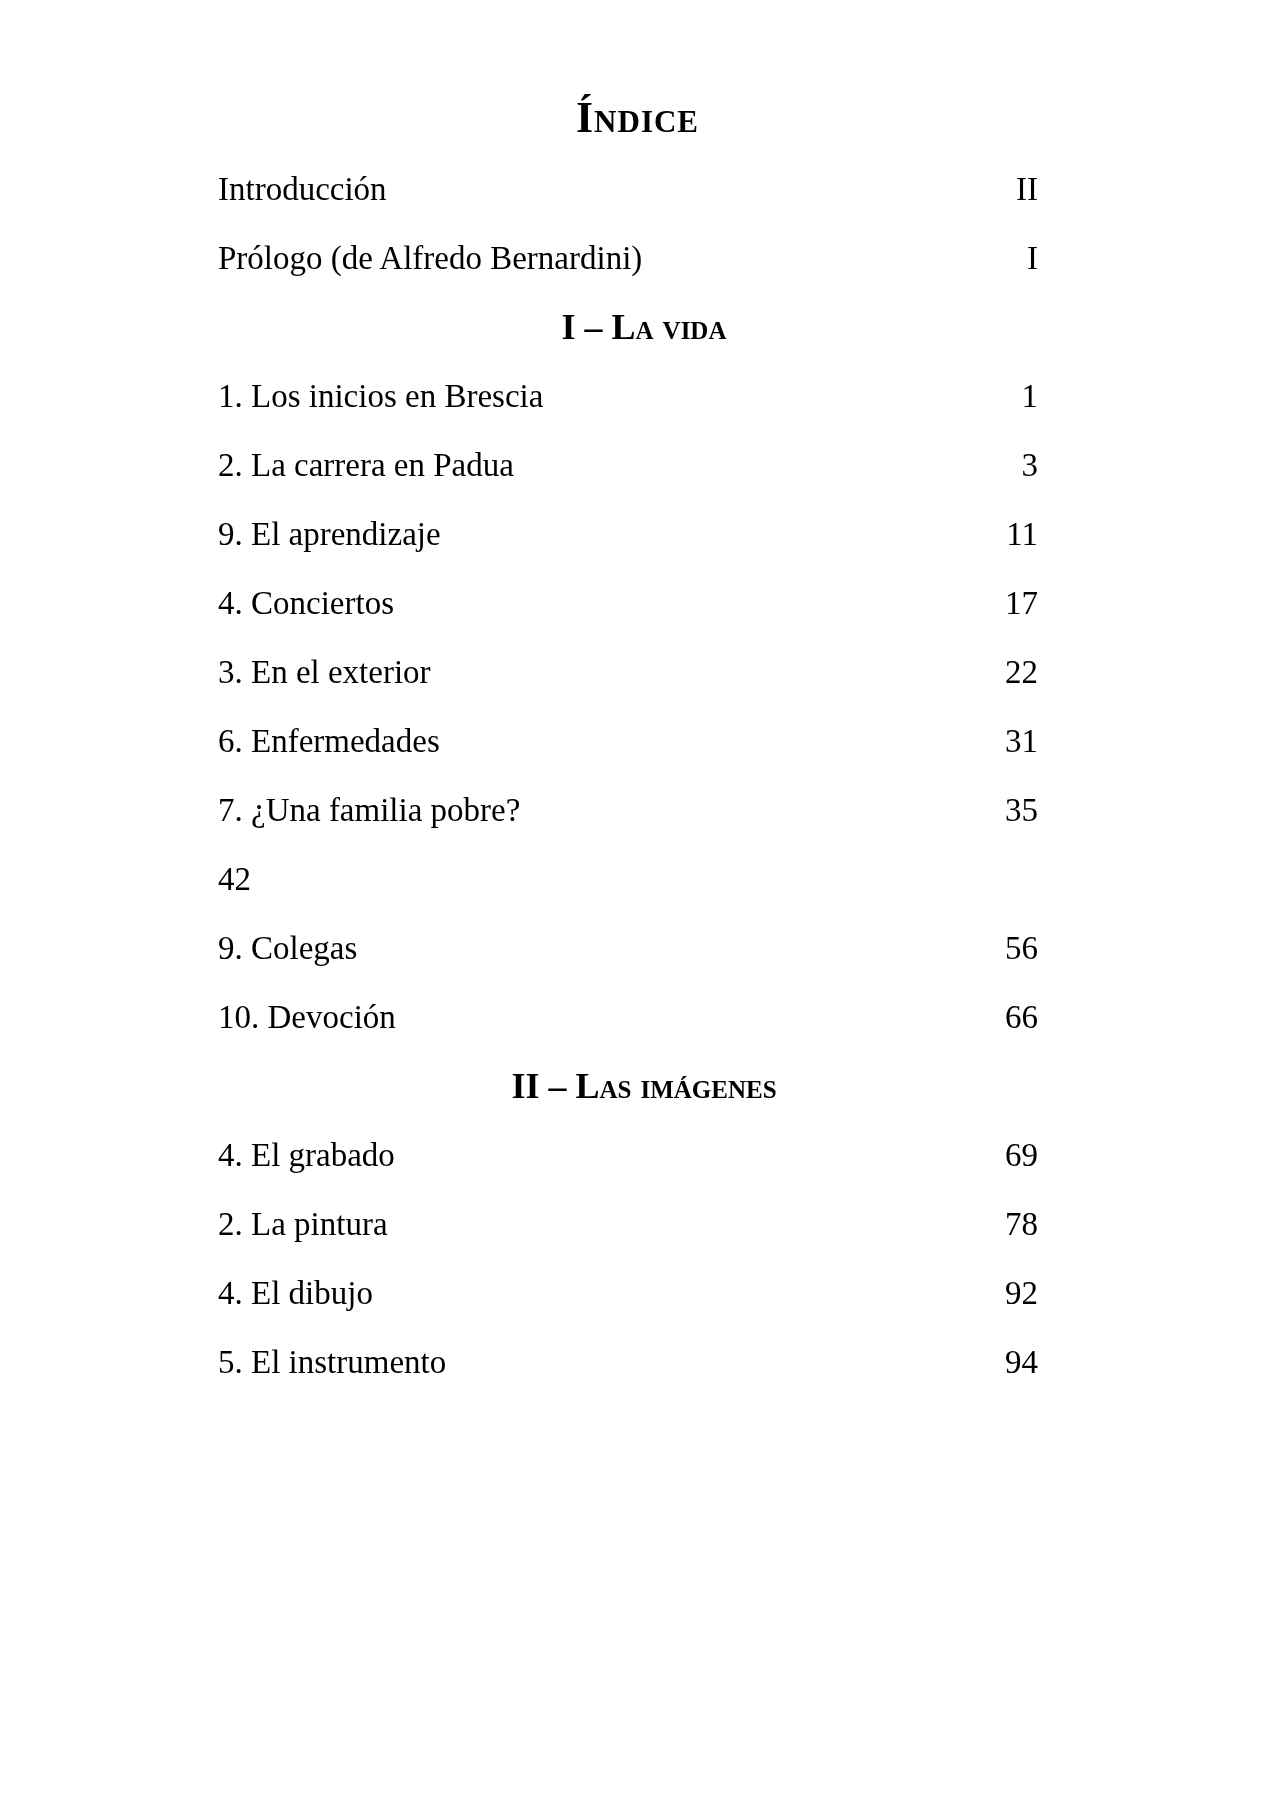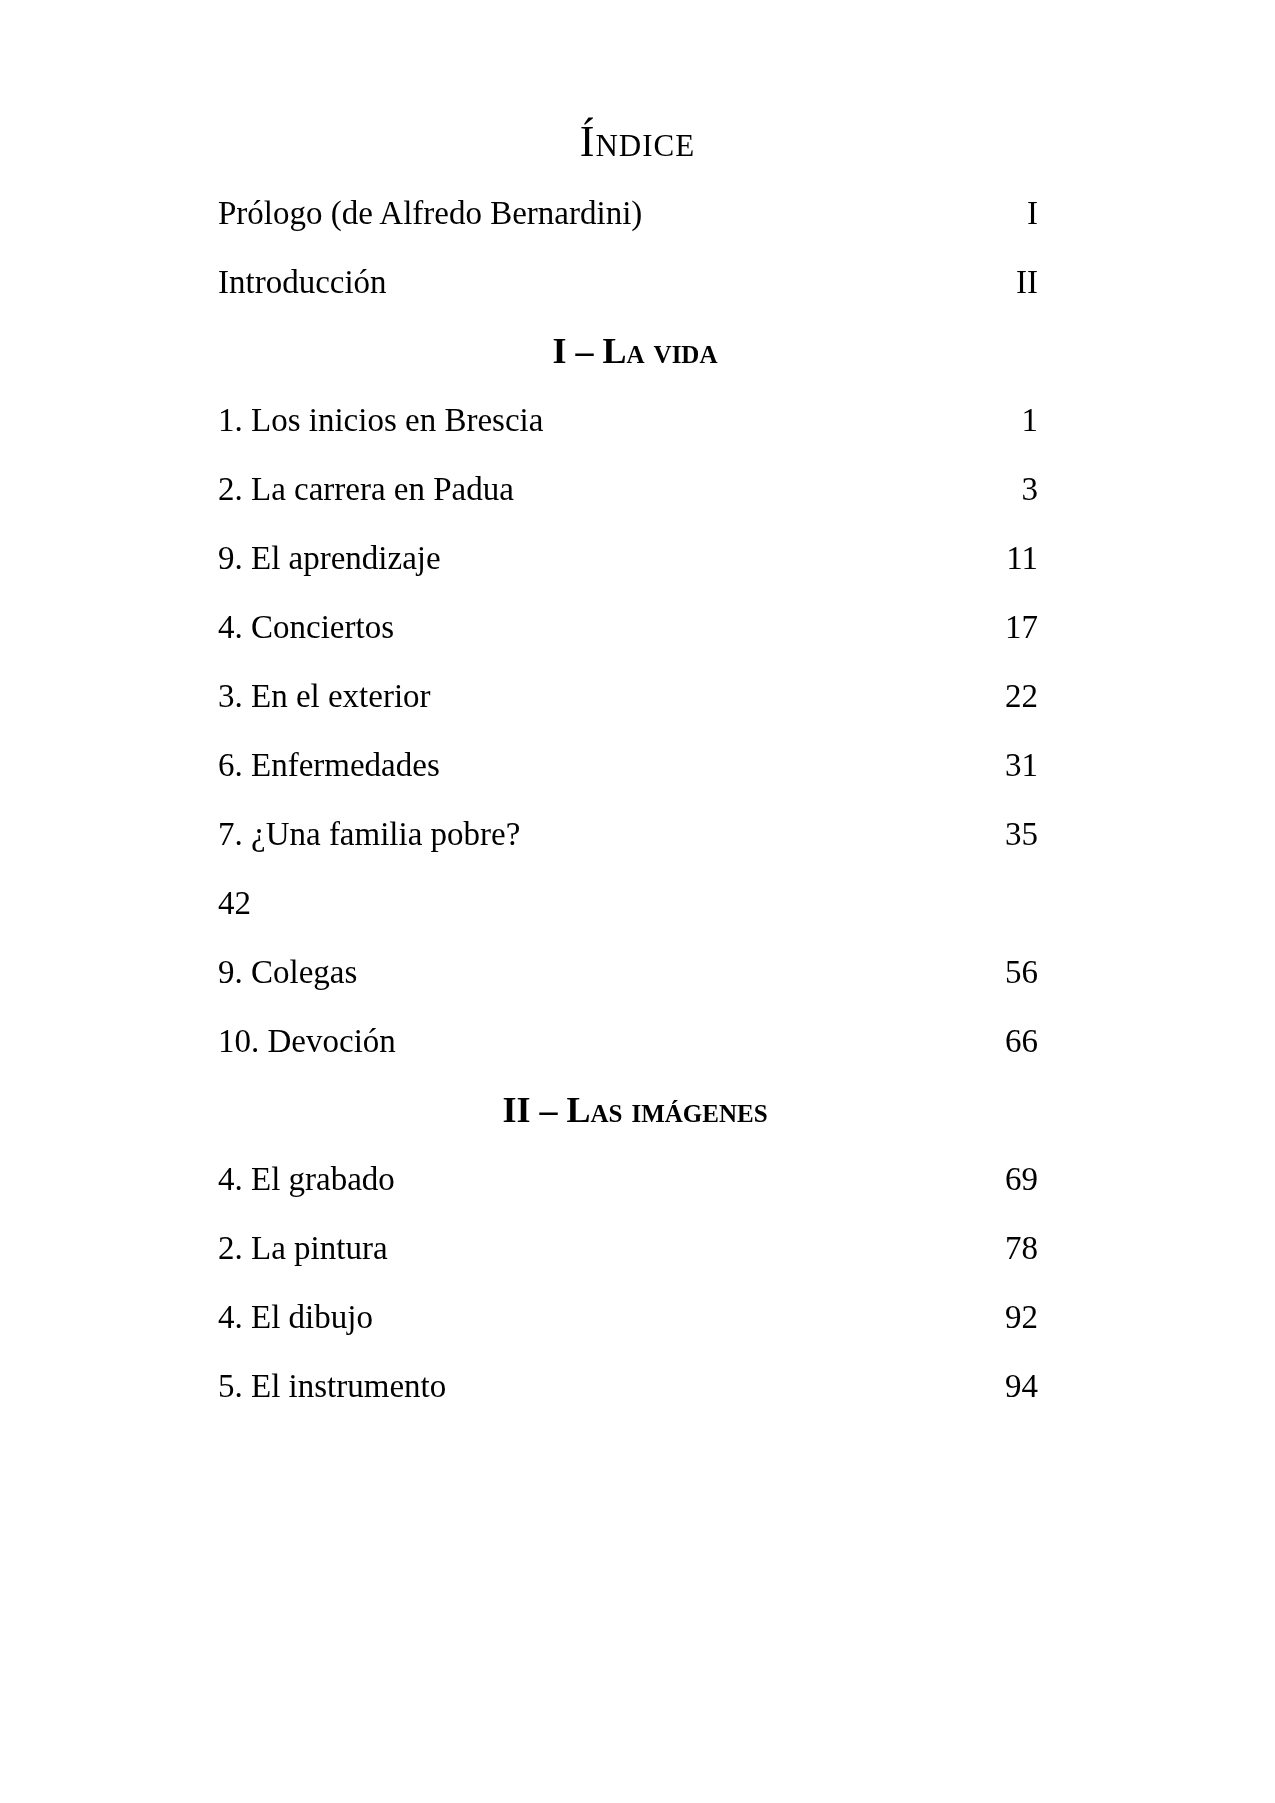--- a/index.html
+++ b/index.html
@@ -13,26 +13,26 @@
     position: relative;
     width: 1275px;
     height: 1803px;
     background: #ffffff;
     color: #000000;
     font-family: "Liberation Serif", "DejaVu Serif", serif;
     overflow: hidden;
   }
   .title {
     margin: 0;
-    padding-top: 116px;
+    padding-top: 92px;
     height: 52px;
     line-height: 52px;
     text-align: center;
     font-size: 44px;
-    font-weight: normal;
+    font-weight: bold;
     font-variant: small-caps;
     letter-spacing: 1px;
   }
   .toc {
     margin-top: 11px;
     padding-left: 218px;
     padding-right: 237px;
   }
   .row {
     display: flex;
@@ -50,37 +50,37 @@
     text-align: right;
   }
   .section-heading {
     height: 69px;
     line-height: 69px;
     text-align: center;
     font-size: 36px;
     font-weight: bold;
     font-variant: small-caps;
     position: relative;
-    left: 7px;
+    left: 16px;
     white-space: nowrap;
   }
 </style>
 </head>
 <body>
 
 <div class="page" style="background: rgb(255, 255, 255); color: rgb(0, 0, 0);">
   <h1 class="title">Índice</h1>
   <div class="toc" id="toc">
       <div class="row">
+        <span class="entry-label">Introducción</span>
+        <span class="entry-page">II</span>
+      </div>
+      <div class="row">
         <span class="entry-label">Prólogo (de Alfredo Bernardini)</span>
         <span class="entry-page">I</span>
-      </div>
-      <div class="row">
-        <span class="entry-label">Introducción</span>
-        <span class="entry-page">II</span>
       </div>
       <div class="section-heading">I – La vida</div>
       <div class="row">
         <span class="entry-label">1. Los inicios en Brescia</span>
         <span class="entry-page">1</span>
       </div>
       <div class="row">
         <span class="entry-label">2. La carrera en Padua</span>
         <span class="entry-page">3</span>
       </div>

